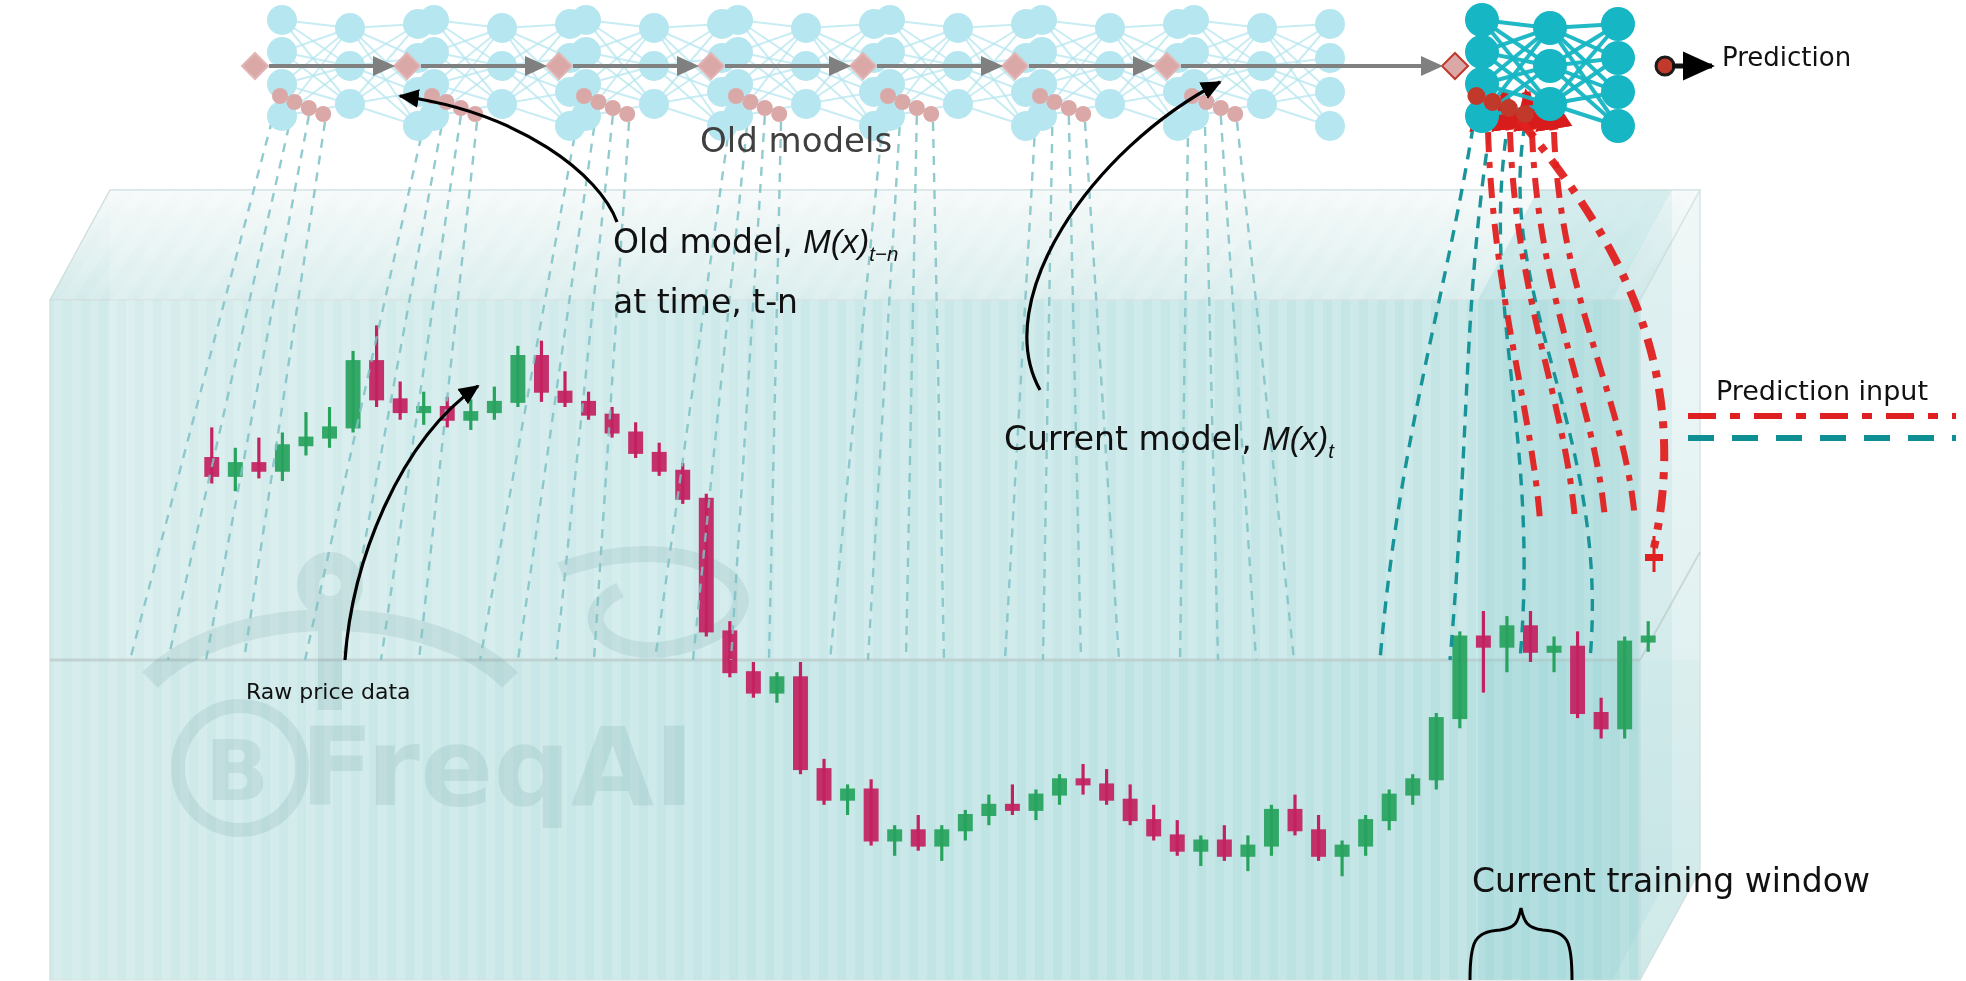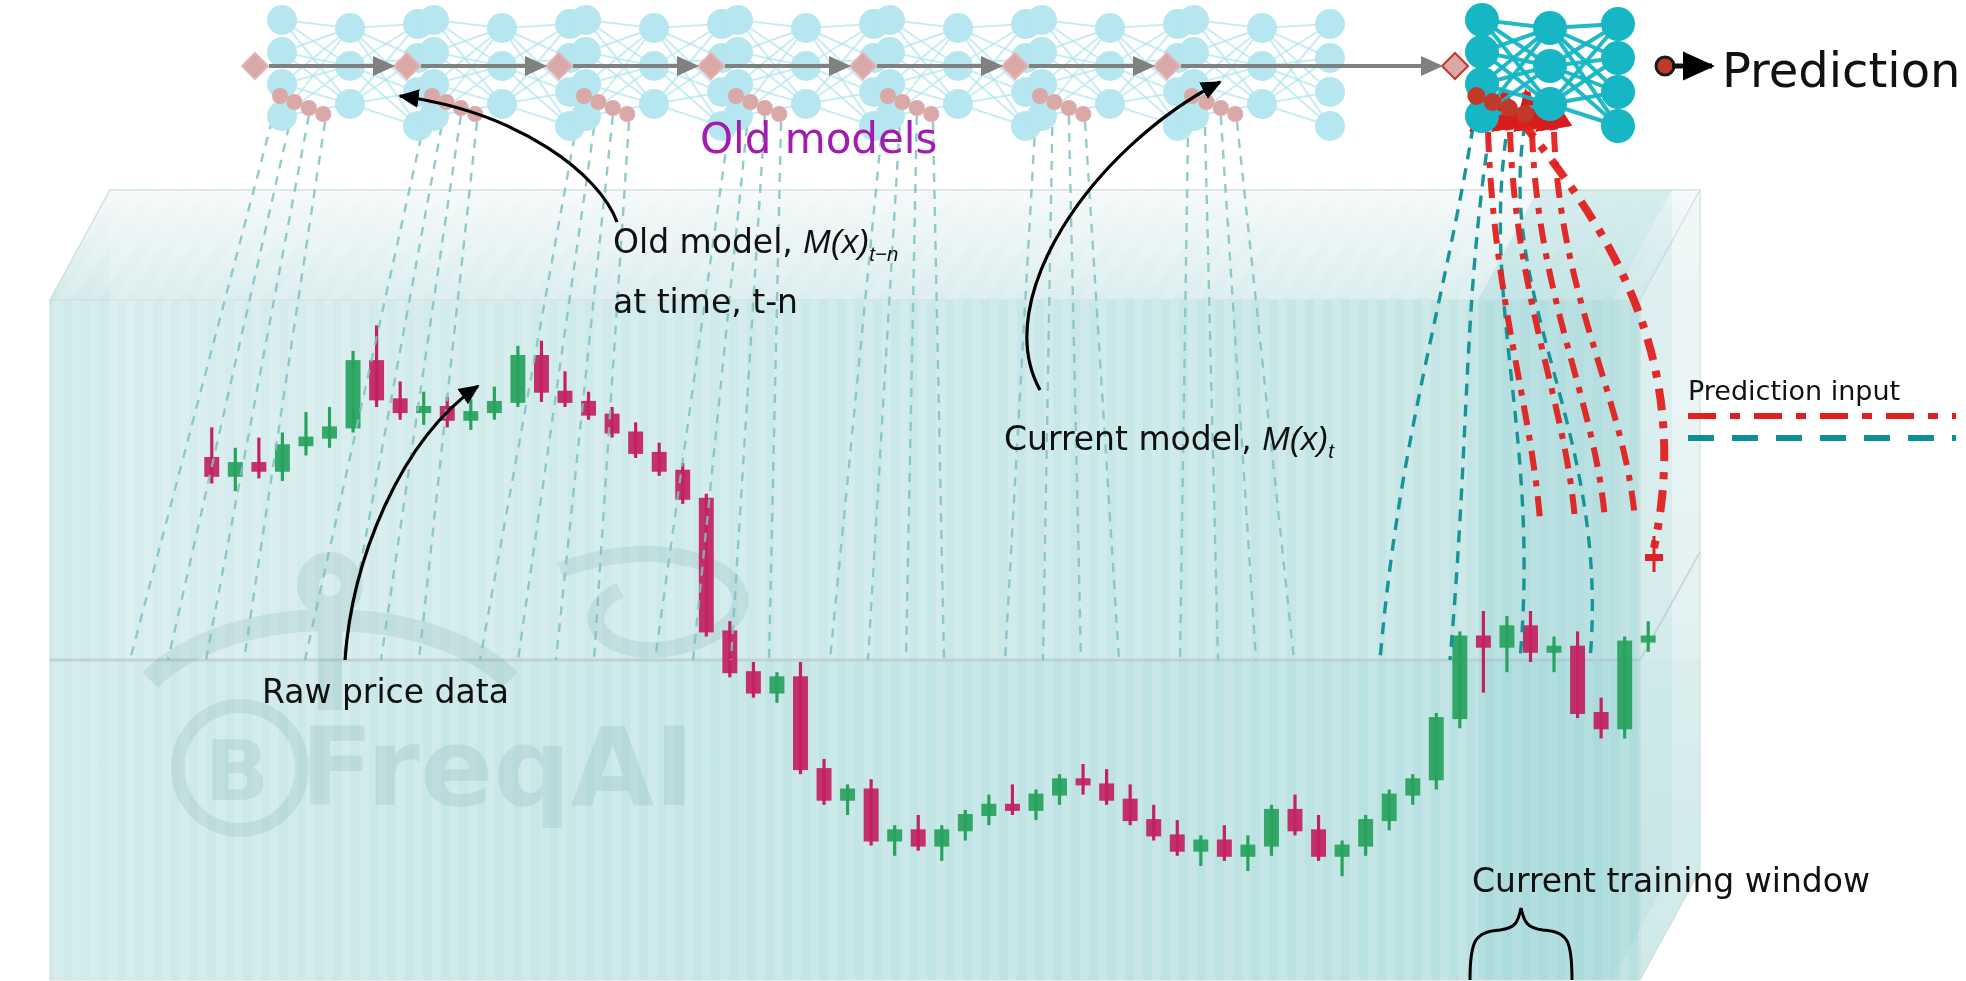--- a/index.html
+++ b/index.html
@@ -2,28 +2,28 @@
 <html><head>
 <meta charset="utf-8">
 <style>
   html,body{margin:0;padding:0;background:#ffffff;}
   body{width:1966px;height:981px;overflow:hidden;font-family:"DejaVu Sans",sans-serif;}
   #stage{position:relative;width:1966px;height:981px;background:#fff;}
   svg.layer{position:absolute;left:0;top:0;width:1966px;height:981px;}
   .lbl{position:absolute;color:#111;font-family:"DejaVu Sans",sans-serif;white-space:nowrap;}
   .serif{font-family:Liberation Sans, sans-serif;font-style:italic;}
   .sub{font-size:0.62em;vertical-align:sub;}
-  #lbl-old-models{left:700px;top:114px;font-size:42px;color:#a21caf;}
-  #lbl-prediction{left:1722px;top:42px;font-size:48px;color:#111;}
+  #lbl-old-models{left:700px;top:120px;font-size:34px;color:#404040;}
+  #lbl-prediction{left:1722px;top:42px;font-size:26px;color:#111;}
   #lbl-oldmodel{left:613px;top:218px;font-size:33px;line-height:48px;}
   #lbl-curmodel{left:1004px;top:415px;font-size:33px;line-height:48px;}
-  #lbl-rawprice{left:262px;top:668px;font-size:33px;line-height:48px;}
+  #lbl-rawprice{left:246px;top:668px;font-size:22px;line-height:48px;}
   #lbl-ctw{left:1432px;top:861px;font-size:33px;margin-left:40px;}
   #legend{position:absolute;left:1688px;top:375px;width:268px;}
-  .legend-txt{font-size:27px;color:#111;text-align:left;font-family:"DejaVu Sans",sans-serif;}
+  .legend-txt{font-size:27px;color:#111;text-align:center;font-family:"DejaVu Sans",sans-serif;}
   .legend-line{height:6px;margin:7px 0 16px 0;width:100%;}
   .leg-pred{background:repeating-linear-gradient(90deg,#e02020 0 28px,transparent 28px 42px,#e02020 42px 52px,transparent 52px 66px);}
   .leg-train{background:repeating-linear-gradient(90deg,#0d8f94 0 26px,transparent 26px 44px);}
 </style>
 </head>
 <body>
 
 <div id="stage">
 
   <svg class="layer" viewBox="0 0 1966 981">

